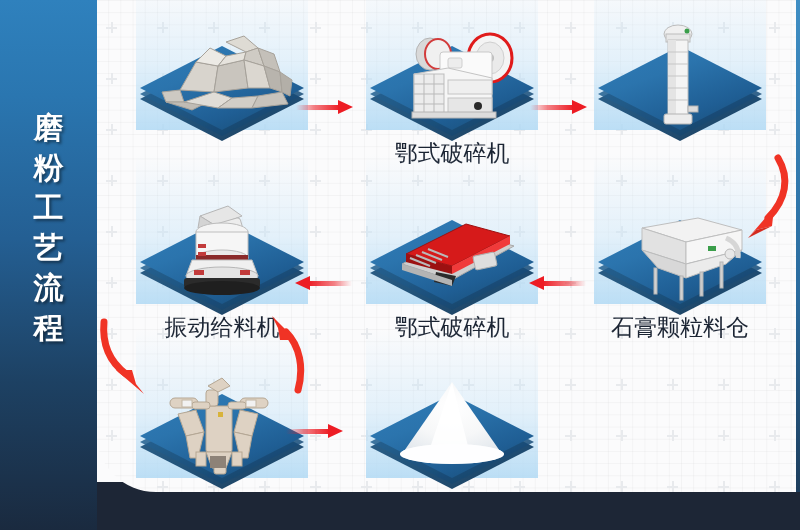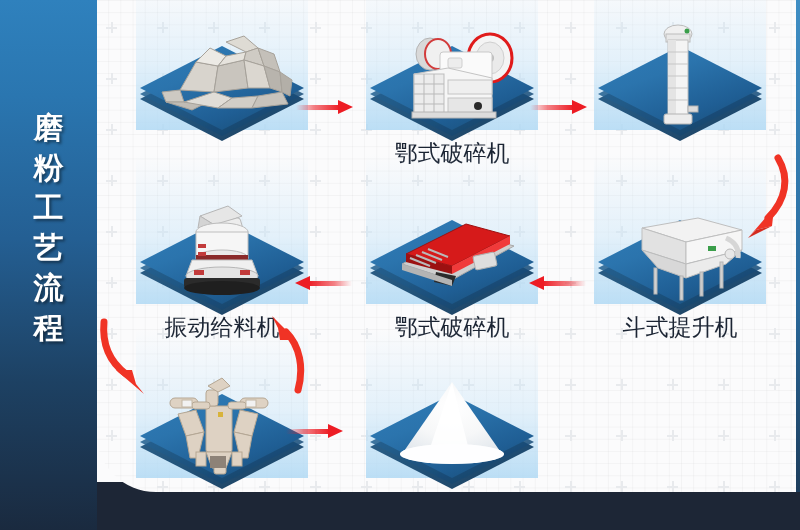--- a/index.html
+++ b/index.html
@@ -365,21 +365,21 @@
         <rect x="74" y="76" width="3" height="26" fill="#d2d2d2" stroke="#b4b4b4"></rect>
         <rect x="100" y="84" width="3" height="24" fill="#d2d2d2" stroke="#b4b4b4"></rect>
         <rect x="140" y="70" width="3" height="26" fill="#d2d2d2" stroke="#b4b4b4"></rect>
         <rect x="120" y="80" width="3" height="24" fill="#cccccc" stroke="#b4b4b4"></rect>
         <path d="M146,46 q14,6 12,20" stroke="#d6d6d6" stroke-width="5" fill="none"></path>
         <circle cx="150" cy="62" r="5" fill="#e8e8e8" stroke="#b8b8b8"></circle>
         <rect x="128" y="54" width="8" height="5" fill="#3a9e4a"></rect>
       </g>
             </svg></div>
         </div>
-        <div class="label">斗式提升机</div>
+        <div class="label">石膏颗粒料仓</div>
       </div>
       <div class="node" style="left: 352px; top: 192px; width: 200px; height: 155px;">
         <div class="diamond-wrap">
           <div class="halo"></div>
           <div class="plat">
             <i class="l3"></i>
             <i class="l2"></i>
             <i class="top"></i>
           </div>
           <div class="art"><svg width="200" height="120" viewBox="0 0 200 120">

